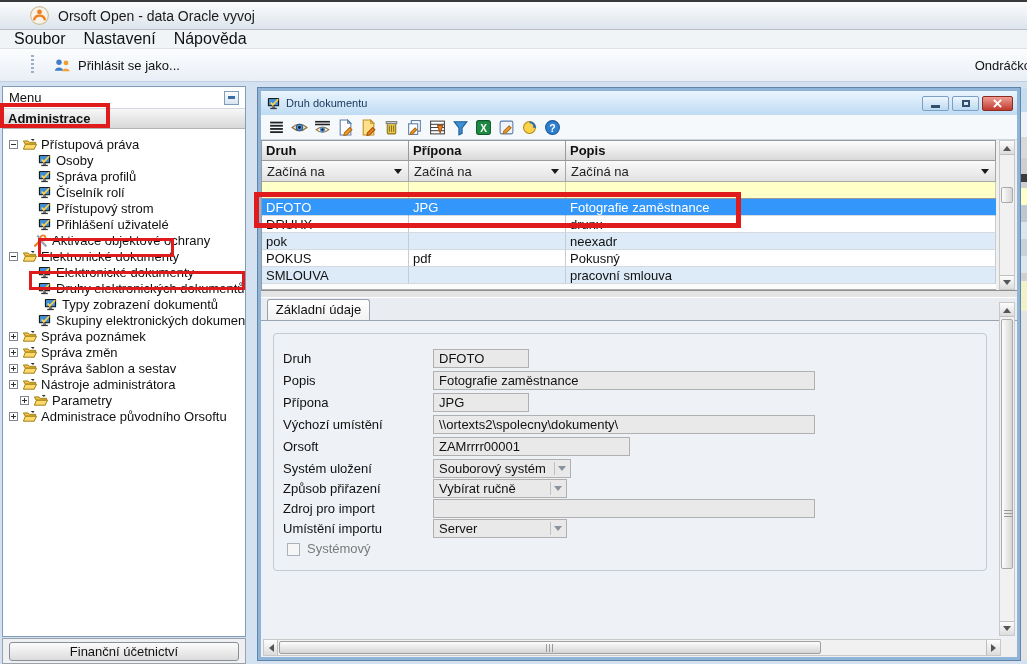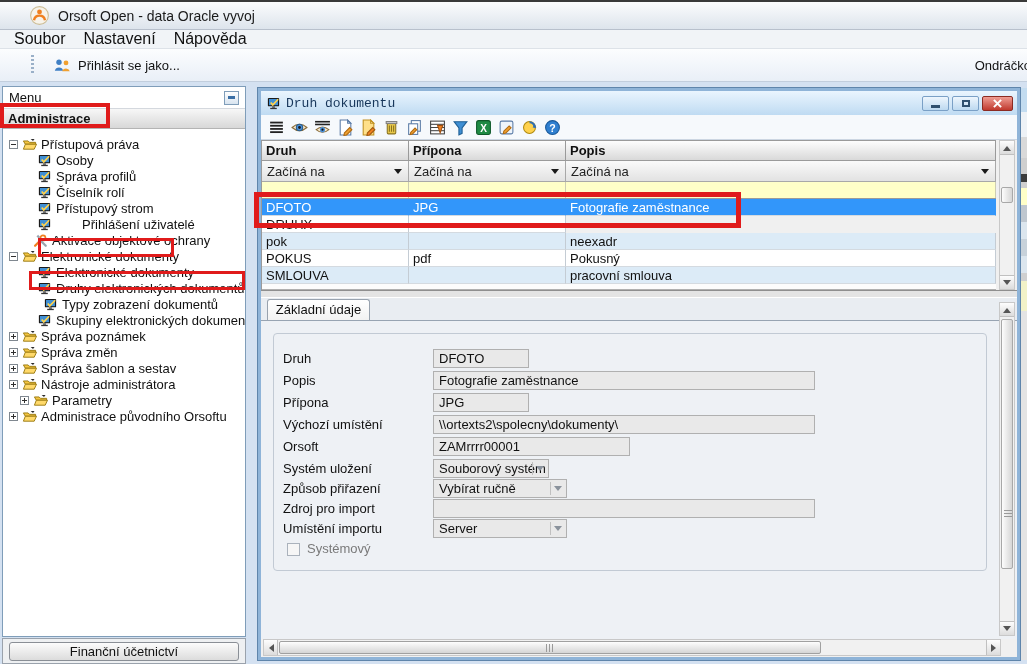--- a/index.html
+++ b/index.html
@@ -37,21 +37,21 @@
   .tree-row .tlabel{font-size:13px;}
 
   
   .module-bar{position:absolute;left:2px;top:636px;width:244px;height:26px;background:#eef0f2;border:1px solid #9aa2ac;display:flex;align-items:center;justify-content:center;}
   .module-btn{width:230px;height:19px;background:linear-gradient(#fcfcfc,#dcdcdc);border:1px solid #8a8f96;border-radius:3px;text-align:center;font-size:13px;line-height:17px;}
 
   
   .window{position:absolute;left:258px;top:86px;width:762px;height:572px;border:3px solid #8fb4d8;box-shadow:0 0 0 1px #5f85ab;background:#f0f0f0;}
   .win-titlebar{position:absolute;left:0;top:0;width:100%;height:24px;background:linear-gradient(#eaf5fe,#bfdbf2);display:flex;align-items:center;padding-left:5px;gap:5px;}
   .win-titlebar .wicon{width:15px;height:15px;flex:none;}
-  .win-title{font-size:13px;color:#17365a;flex:1;font-family:Liberation Mono, monospace;}
+  .win-title{font-size:11px;color:#17365a;flex:1;}
   .win-btns{display:flex;gap:3px;margin-right:4px;}
   .wbtn{width:27px;height:15px;border:1px solid #7aa0c6;border-radius:2px;background:linear-gradient(#eef6fd,#bdd9f0);display:flex;align-items:center;justify-content:center;}
   .wbtn.close{background:linear-gradient(#ef9d93,#c0392e);border-color:#8c2b22;width:31px;}
   .g-min{width:9px;height:3px;background:#30506e;margin-top:6px;}
   .g-max{width:8px;height:7px;border:2px solid #30506e;}
   .win-toolbar{position:absolute;left:0;top:24px;width:100%;height:25px;background:#f6f9fc;border-bottom:1px solid #ccd6e2;display:flex;align-items:center;padding-left:7px;gap:6px;}
   .tbtn{width:17px;height:17px;flex:none;}
   .tbtn svg,.ticon svg,.exp svg,.ic svg,.wicon svg,.logo svg{width:100%;height:100%;display:block;}
 
   
@@ -213,21 +213,21 @@
             <svg viewBox="0 0 16 16">
               <rect x="2" y="2" width="12" height="9" rx="1" fill="#1a1a1a"></rect>
               <rect x="3.2" y="3.2" width="9.6" height="6.6" fill="#3f8fd4"></rect>
               <rect x="6.5" y="11" width="3" height="1.6" fill="#555"></rect>
               <rect x="4.5" y="12.6" width="7" height="1.4" fill="#333"></rect>
               <path d="M5 7 l2.2 2.5 L13 3.5" fill="none" stroke="#ffd24d" stroke-width="1.8"></path>
             </svg>
           </span>
           <span class="tlabel">Přístupový strom</span>
         </div>
-        <div class="tree-row" style="padding-left: 34px; gap: 26px;">
+        <div class="tree-row" style="padding-left: 34px;">
           <span class="ticon">
             <svg viewBox="0 0 16 16">
               <rect x="2" y="2" width="12" height="9" rx="1" fill="#1a1a1a"></rect>
               <rect x="3.2" y="3.2" width="9.6" height="6.6" fill="#3f8fd4"></rect>
               <rect x="6.5" y="11" width="3" height="1.6" fill="#555"></rect>
               <rect x="4.5" y="12.6" width="7" height="1.4" fill="#333"></rect>
               <path d="M5 7 l2.2 2.5 L13 3.5" fill="none" stroke="#ffd24d" stroke-width="1.8"></path>
             </svg>
           </span>
           <span class="tlabel">Přihlášení uživatelé</span>
@@ -570,20 +570,21 @@
         </div>
       <div id="gridrows">
           <div class="grid-row selected">
             <div class="cell" style="width: 147px;">DFOTO</div>
             <div class="cell" style="width: 157px;">JPG</div>
             <div class="cell" style="width: 430px;">Fotografie zaměstnance</div>
           </div>
           <div class="grid-row plain">
             <div class="cell" style="width: 147px;">DRUHX</div>
             <div class="cell" style="width: 157px;"></div>
+            <div class="cell" style="width: 430px;">drunx</div>
           </div>
           <div class="grid-row alt">
             <div class="cell" style="width: 147px;">pok</div>
             <div class="cell" style="width: 157px;"></div>
             <div class="cell" style="width: 430px;">neexadr</div>
           </div>
           <div class="grid-row plain">
             <div class="cell" style="width: 147px;">POKUS</div>
             <div class="cell" style="width: 157px;">pdf</div>
             <div class="cell" style="width: 430px;">Pokusný</div>
@@ -621,21 +622,21 @@
         <div class="finput" style="top: 28px; width: 96px;"><span>DFOTO</span></div>
         <div class="flabel" style="top: 52px;">Popis</div>
         <div class="finput" style="top: 50px; width: 382px;"><span>Fotografie zaměstnance</span></div>
         <div class="flabel" style="top: 74px;">Přípona</div>
         <div class="finput" style="top: 72px; width: 96px;"><span>JPG</span></div>
         <div class="flabel" style="top: 96px;">Výchozí umístění</div>
         <div class="finput" style="top: 94px; width: 382px;"><span>\\ortexts2\spolecny\dokumenty\</span></div>
         <div class="flabel" style="top: 118px;">Orsoft</div>
         <div class="finput" style="top: 116px; width: 197px;"><span>ZAMrrrr00001</span></div>
         <div class="flabel" style="top: 140px;">Systém uložení</div>
-        <div class="finput sel" style="top: 138px; width: 116px;"><span>Souborový systém</span><span class="selarr">
+        <div class="finput sel" style="top: 138px; width: 138px;"><span>Souborový systém</span><span class="selarr">
             <i></i>
           </span></div>
         <div class="flabel" style="top: 160px;">Způsob přiřazení</div>
         <div class="finput sel" style="top: 158px; width: 134px;"><span>Vybírat ručně</span><span class="selarr">
             <i></i>
           </span></div>
         <div class="flabel" style="top: 180px;">Zdroj pro import</div>
         <div class="finput" style="top: 178px; width: 382px;"><span></span></div>
         <div class="flabel" style="top: 200px;">Umístění importu</div>
         <div class="finput sel" style="top: 198px; width: 134px;"><span>Server</span><span class="selarr">

